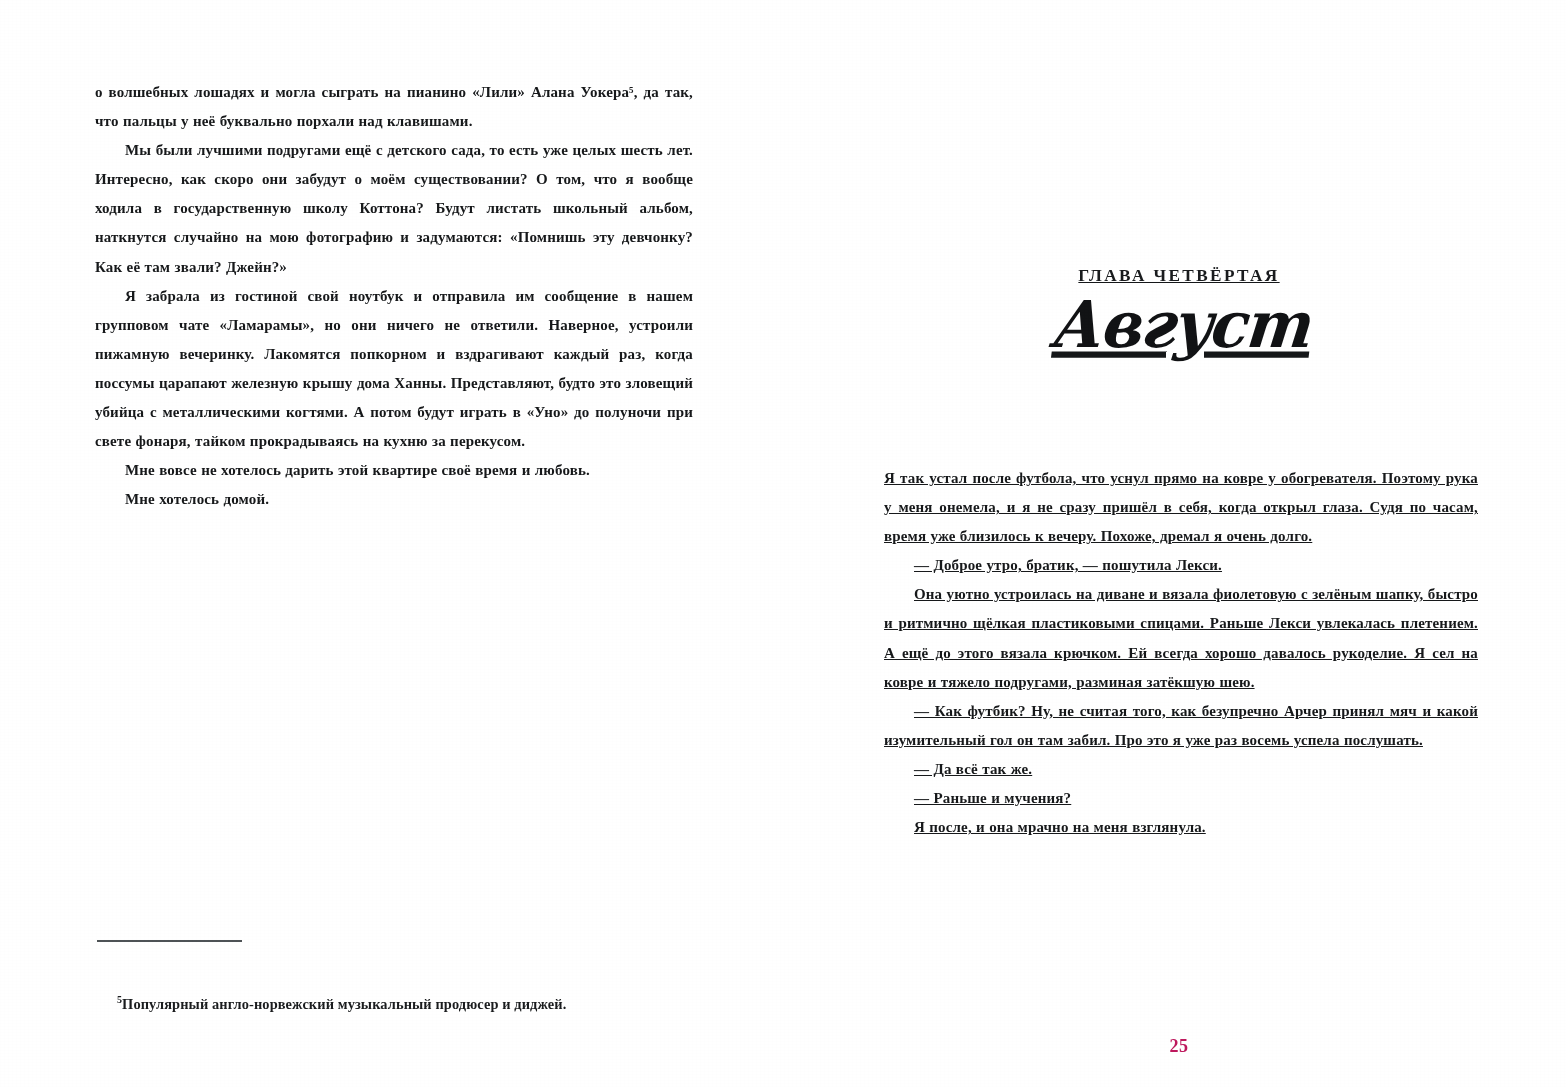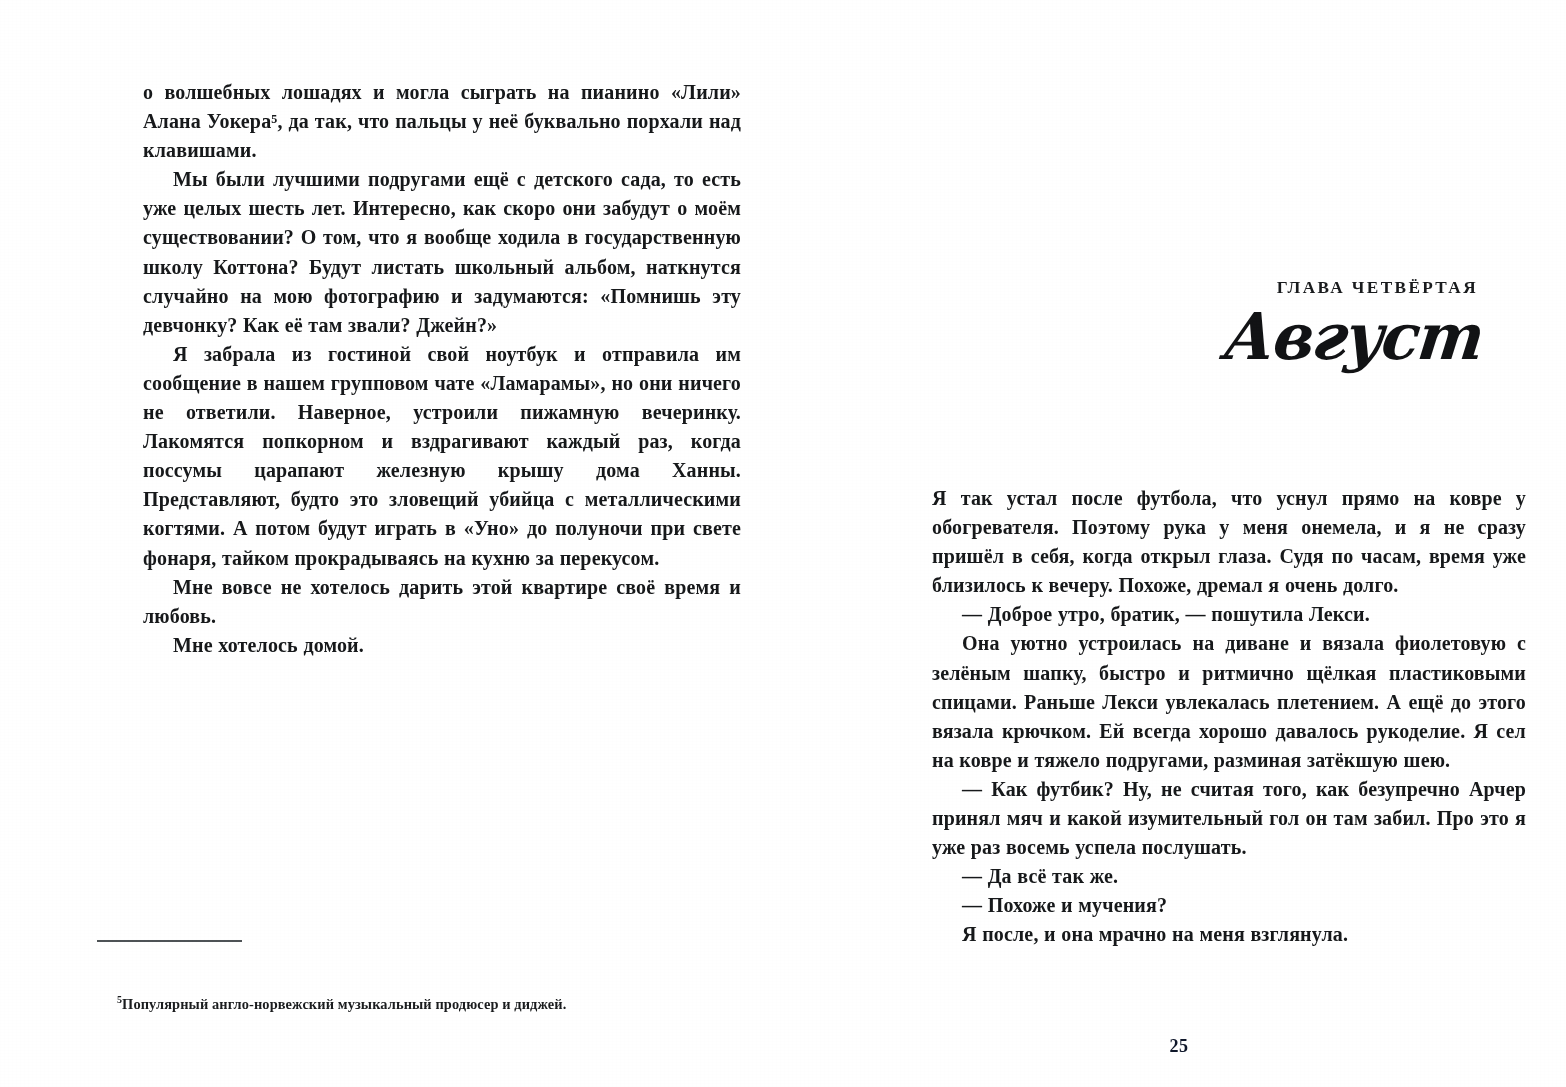--- a/index.html
+++ b/index.html
@@ -21,27 +21,26 @@
     position: absolute;
     inset: 0;
     background: #ffffff;
   }
 
   
   .col {
     position: absolute;
     text-align: justify;
     text-justify: inter-word;
-    font-size: 20px;
+    font-size: 15px;
     line-height: 29.1px;
     letter-spacing: 0.15px;
     word-spacing: 0.4px;
     font-weight: 700;
     color: #17191b;
-    margin-left: 48px;
   }
   .col p {
     margin: 0;
     text-indent: 30px;
     hyphens: manual;
   }
   .col p.no-indent {
     text-indent: 0;
   }
 
@@ -77,23 +76,24 @@
   #footnote-text .fn-marker {
     font-size: 10px;
     vertical-align: 0.55em;
     font-weight: 700;
   }
 
   
   #chapter-heading {
     position: absolute;
     left: 880px;
-    top: 278px;
+    top: 266px;
     width: 598px;
-    text-align: right;
+    text-align: center;
+    text-decoration: underline;
   }
   #chapter-label {
     font-size: 17.2px;
     font-weight: 700;
     letter-spacing: 2.4px;
     color: #1a1c1e;
     text-transform: uppercase;
     line-height: 20px;
   }
   #chapter-title {
@@ -104,34 +104,35 @@
     font-style: italic;
     letter-spacing: -1.5px;
     line-height: 74px;
     color: #121315;
     transform: skewX(-7deg) scaleY(1.04);
     transform-origin: center bottom;
   }
 
   #right-column {
     left: 884px;
-    top: 484px;
+    top: 464px;
     width: 594px;
+    text-decoration: underline;
   }
 
   #page-number {
     position: absolute;
     left: 880px;
     top: 1036px;
     width: 598px;
     text-align: center;
     font-size: 18px;
     font-weight: 700;
     letter-spacing: 0.5px;
-    color: #0f172a;
+    color: #be185d;
   }
 
   
   #scan-grain {
     position: absolute;
     inset: 0;
     pointer-events: none;
     opacity: 0.035;
     background:
       repeating-linear-gradient(0deg, rgba(0,0,0,0.35) 0px, rgba(0,0,0,0) 1px, rgba(0,0,0,0) 3px),
@@ -160,20 +161,20 @@
     <div id="chapter-label">ГЛАВА ЧЕТВЁРТАЯ</div>
     <div id="chapter-title">Август</div>
   </div>
 
   <div class="col" id="right-column">
     <p class="no-indent">Я так устал после футбола, что уснул прямо на ковре у обогревателя. Поэтому рука у меня онемела, и я не сразу пришёл в себя, когда открыл глаза. Судя по часам, время уже близилось к вечеру. Похоже, дремал я очень долго.</p>
     <p>— Доброе утро, братик, — пошутила Лекси.</p>
     <p>Она уютно устроилась на диване и вязала фиолетовую с зелёным шапку, быстро и ритмично щёлкая пластиковыми спицами. Раньше Лекси увлекалась плетением. А ещё до этого вязала крючком. Ей всегда хорошо давалось рукоделие. Я сел на ковре и тяжело подругами, разминая затёкшую шею.</p>
     <p>— Как футбик? Ну, не считая того, как безупречно Арчер принял мяч и какой изумительный гол он там забил. Про это я уже раз восемь успела послушать.</p>
     <p>— Да всё так же.</p>
-    <p>— Похоже и мучения?</p>
+    <p>— Раньше и мучения?</p>
     <p>Я после, и она мрачно на меня взглянула.</p>
   </div>
 
   <div id="page-number">25</div>
 
   <div id="scan-grain"></div>
 </div>
 
 </body></html>

